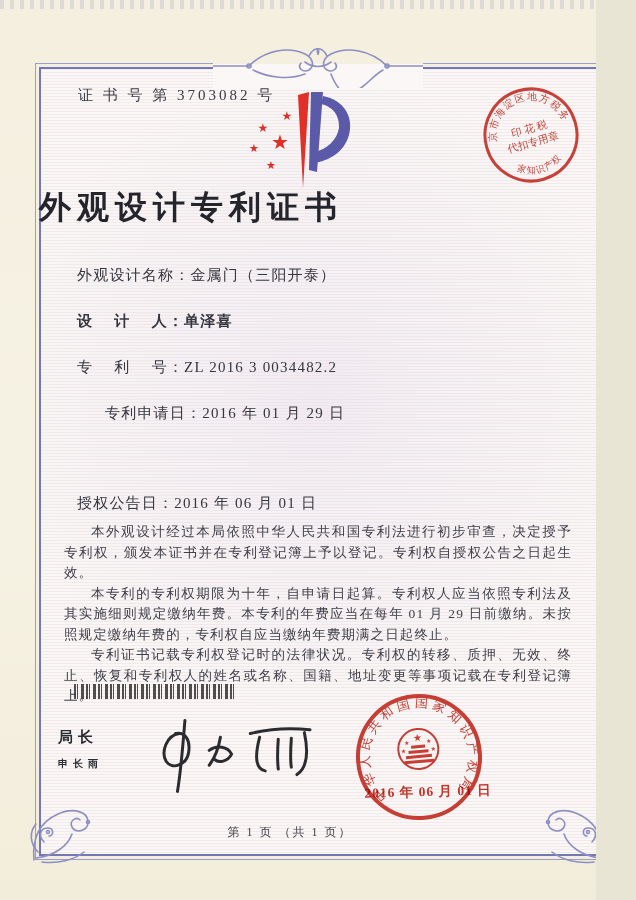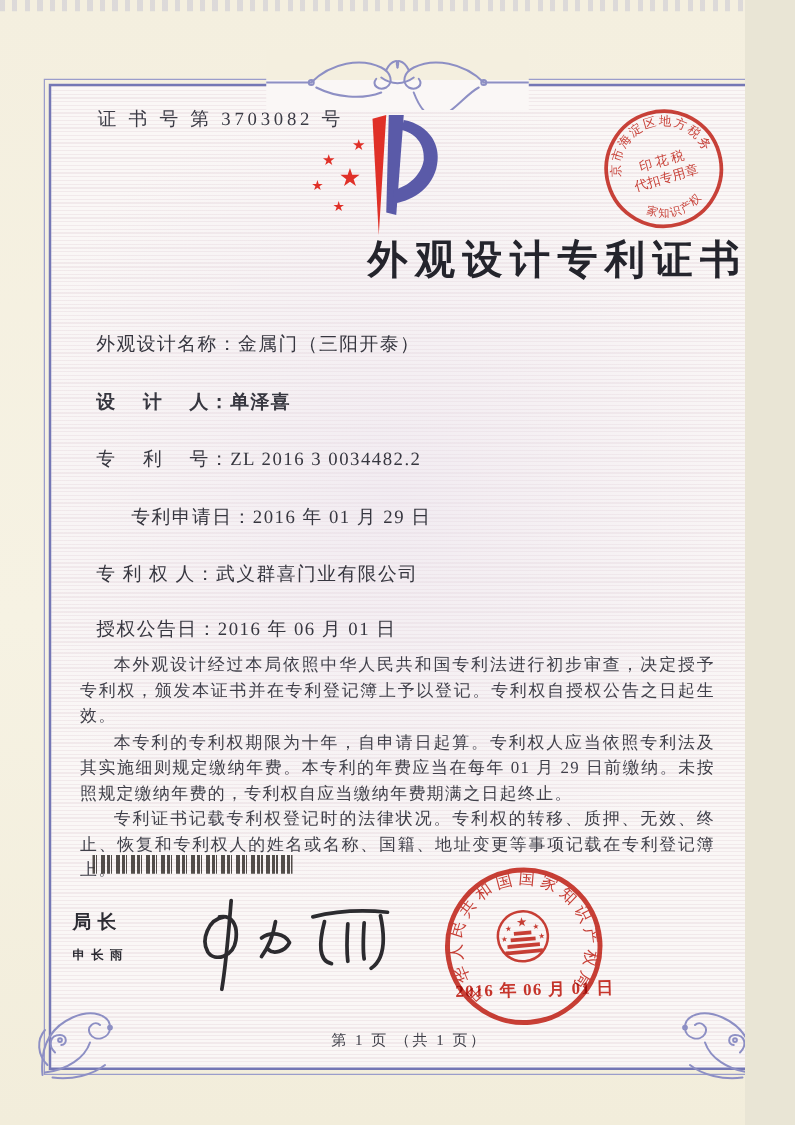--- a/index.html
+++ b/index.html
@@ -27,21 +27,21 @@
       repeating-linear-gradient(180deg, rgba(197,160,176,.16) 0 1px, rgba(250,247,245,0) 1px 3px);
   }
   .ornament-top { position:absolute; left:213px; top:40px; width:210px; height:48px;
     background:linear-gradient(180deg,#f4efdf 0 24px, #faf7f6 24px 100%); }
   .flourish { position:absolute; width:84px; height:92px; }
   .flourish.bl { left:24px; top:772px; }
   .flourish.br { left:528px; top:772px; transform:scaleX(-1); }
 
   .cert-no { position:absolute; left:78px; top:86px; font-size:15px; letter-spacing:3px; color:#3a3a44; }
   .logo { position:absolute; left:246px; top:90px; width:112px; height:100px; }
-  .title { position:absolute; left:39px; top:186px; width:559px; text-align:right;
+  .title { position:absolute; left:39px; top:186px; width:559px; text-align:left;
     font-size:32px; font-weight:700; letter-spacing:6px; color:#24242c; }
 
   .field { position:absolute; left:77px; font-size:15px; letter-spacing:1.2px; color:#36363f; white-space:pre; }
   .f0 { top:266px; } .f1 { top:312px;font-weight:bold; } .f2 { top:358px; }
   .f3 { top:404px;margin-left:28px; } .f4 { top:450px; } .f5 { top:494px; }
 
   .body-text { position:absolute; left:64px; top:522px; width:508px;
     font-size:13.5px; line-height:20.5px; letter-spacing:1.1px; color:#40404a; text-align:justify; }
   .body-text p { text-indent:2em; }
 
@@ -57,21 +57,21 @@
 
   .seal { mix-blend-mode:multiply; }
   .tax-seal { position:absolute; left:481px; top:85px; width:100px; height:100px;
     transform:rotate(-16deg); opacity:.93; }
   .office-seal { position:absolute; left:352px; top:690px; width:134px; height:134px;
     transform:rotate(-5deg); opacity:.95; }
   .office-date { position:absolute; left:350px; top:783px; width:156px; text-align:center;
     color:#cb362c; font-size:13.5px; font-weight:700; letter-spacing:1px;
     transform:rotate(-1.5deg); mix-blend-mode:multiply; }
 
-  .footer-page { position:absolute; left:190px; top:824px; width:200px; text-align:right;
+  .footer-page { position:absolute; left:190px; top:824px; width:200px; text-align:center;
     font-size:12px; letter-spacing:2px; color:#3f3f48; }
 
   svg { display:block; width:100%; height:100%; }
   .swirl { stroke:#8d8fc4; stroke-width:1.6; fill:none; stroke-linecap:round; }
   .sig-stroke { stroke:#16161a; stroke-width:3.2; fill:none; stroke-linecap:round; stroke-linejoin:round; opacity:.9; }
 </style>
 </head>
 <body>
 
 <div class="page">
@@ -144,21 +144,20 @@
       </g>
     </svg>
   </div>
 
   <div class="title">外观设计专利证书</div>
 
   <div class="field f0"><span>外观设计名称：</span><span>金属门（三阳开泰）</span></div>
   <div class="field f1"><span>设　 计　 人：</span><span>单泽喜</span></div>
   <div class="field f2"><span>专　 利　 号：</span><span>ZL 2016 3 0034482.2</span></div>
   <div class="field f3"><span>专利申请日：</span><span>2016 年 01 月 29 日</span></div>
-  <div class="field f4"><span>专 利 权 人：</span><span>武义群喜门业有限公司</span></div>
   <div class="field f5"><span>授权公告日：</span><span>2016 年 06 月 01 日</span></div>
 
   <div class="body-text">
     <p>本外观设计经过本局依照中华人民共和国专利法进行初步审查，决定授予专利权，颁发本证书并在专利登记簿上予以登记。专利权自授权公告之日起生效。</p>
     <p>本专利的专利权期限为十年，自申请日起算。专利权人应当依照专利法及其实施细则规定缴纳年费。本专利的年费应当在每年 01 月 29 日前缴纳。未按照规定缴纳年费的，专利权自应当缴纳年费期满之日起终止。</p>
     <p>专利证书记载专利权登记时的法律状况。专利权的转移、质押、无效、终止、恢复和专利权人的姓名或名称、国籍、地址变更等事项记载在专利登记簿上。</p>
   </div>
 
   <div class="barcode"></div>
 

